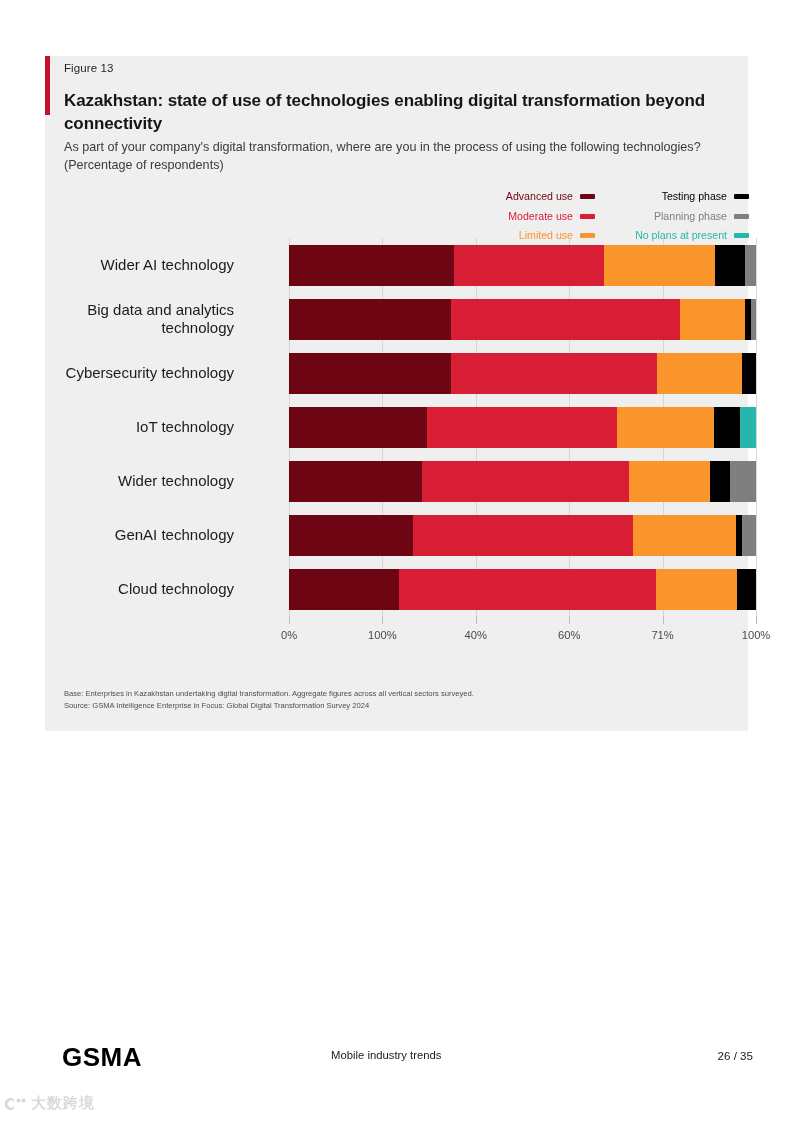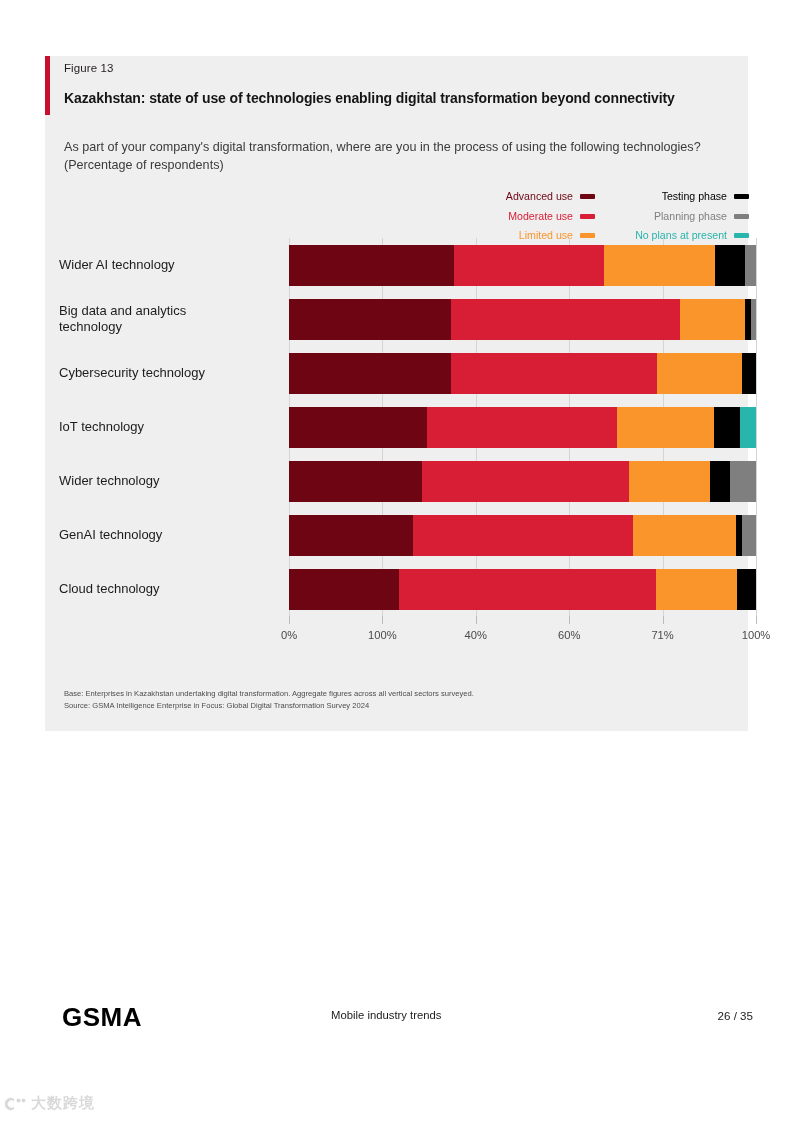--- a/index.html
+++ b/index.html
@@ -41,21 +41,21 @@
     top: 6px;
     font-size: 11.5px;
     color: #231f20;
     letter-spacing: 0.1px;
   }
   .fig-title {
     position: absolute;
     left: 19px;
     top: 33px;
     width: 650px;
-    font-size: 14px;
+    font-size: 17px;
     font-weight: bold;
     line-height: 1.36;
     color: #151515;
     letter-spacing: -0.1px;
   }
   .fig-subtitle {
     position: absolute;
     left: 19px;
     top: 82px;
     width: 640px;
@@ -103,22 +103,22 @@
     position: absolute;
     left: 0;
     top: 0;
     width: 180px;
     height: 378px;
   }
   .y-label {
     position: absolute;
     right: 10px;
     width: 175px;
-    text-align: left;
-    font-size: 13px;
+    text-align: right;
+    font-size: 15px;
     color: #1c1c1c;
     line-height: 1.2;
     transform: translateY(-50%);
   }
 
   .bars-wrap {
     position: absolute;
     left: 225px;
     top: 0;
     width: 467px;
@@ -172,21 +172,21 @@
     width: 650px;
     font-size: 7.6px;
     line-height: 1.52;
     color: #4d4d4d;
   }
 
   
   .footer {
     position: absolute;
     left: 0;
-    top: 996px;
+    top: 1036px;
     width: 793px;
     height: 50px;
   }
   .gsma-logo {
     position: absolute;
     left: 62px;
     top: 6px;
     font-size: 26px;
     font-weight: bold;
     letter-spacing: 0.5px;

